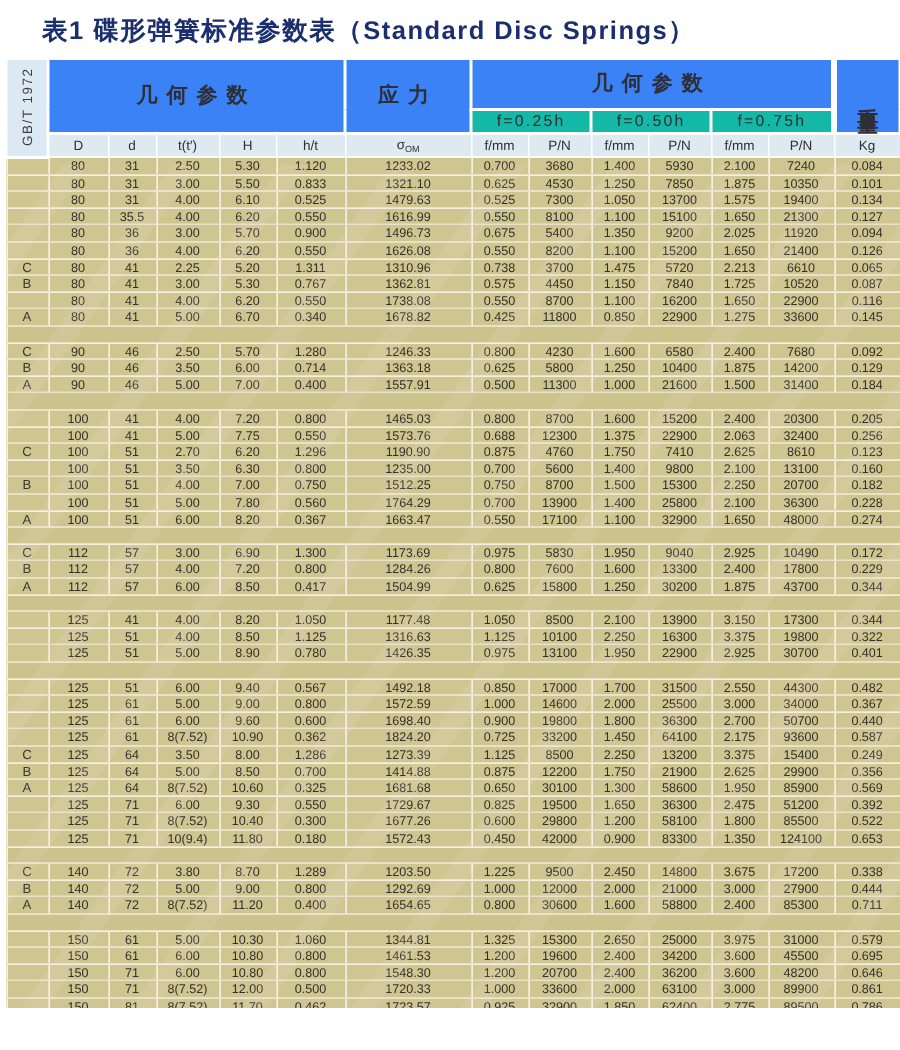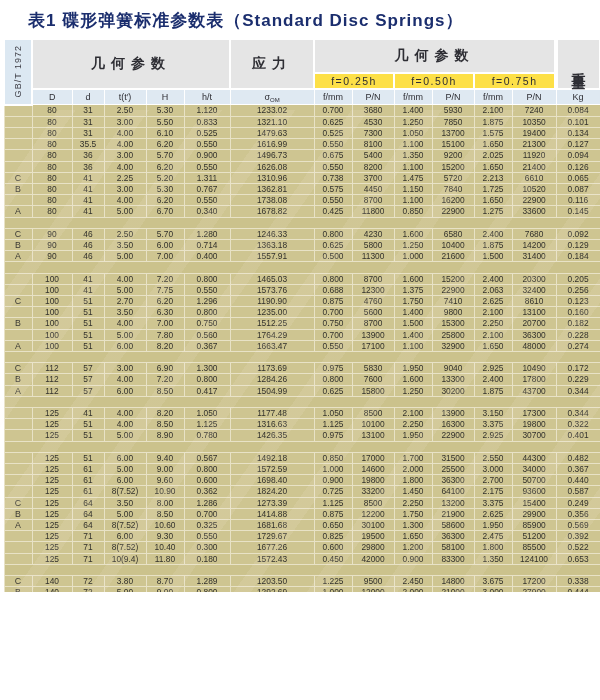--- a/index.html
+++ b/index.html
@@ -1,27 +1,27 @@
 <!DOCTYPE html>
 <html><head>
 <meta charset="utf-8">
 <style>
   html,body{margin:0;padding:0;}
   body{width:600px;height:700px;background:#ffffff;font-family:"Liberation Sans","DejaVu Sans",sans-serif;}
-  .page{position:relative;width:600px;height:592px;background:#fff;overflow:hidden;}
+  .page{position:relative;width:600px;height:672px;background:#fff;overflow:hidden;}
   .title{padding:9px 0 6px 28px;font-size:17px;font-weight:bold;color:#1b2e6e;letter-spacing:1px;}
   table{border-collapse:collapse;table-layout:fixed;margin-left:3px;width:594px;}
   col.c-lbl{width:28px}col.c-D{width:40px}col.c-d{width:32px}col.c-t{width:42px}
   col.c-H{width:38px}col.c-ht{width:46px}col.c-sg{width:84px}
   col.c-f{width:38px}col.c-p{width:42px}col.c-kg{width:44px}
   th{font-weight:bold;color:#2e2e34;padding:0;}
-  .h1 th{background:#e5e5e5;border:2px solid #ffffff;font-size:14px;height:32px;letter-spacing:6px;}
+  .h1 th{background:#3b82f6;border:2px solid #ffffff;font-size:14px;height:32px;letter-spacing:6px;}
   .h1 th.gbt{background:#dce8f2;font-size:9px;letter-spacing:1px;font-weight:normal;color:#3c3c44;}
   .gbt span{writing-mode:vertical-rl;transform:rotate(180deg);display:inline-block;line-height:1;}
-  .h2 th{background:#fde047;border:2px solid #ffffff;font-size:10.5px;height:14px;letter-spacing:1.5px;font-weight:normal;}
+  .h2 th{background:#14b8a6;border:2px solid #ffffff;font-size:10.5px;height:14px;letter-spacing:1.5px;font-weight:normal;}
   .h3 th{background:#dfe9f2;border:1px solid #ffffff;font-size:9px;height:14px;font-weight:normal;letter-spacing:0;}
   th.weight{letter-spacing:0;}
   .weight span{writing-mode:vertical-rl;display:inline-block;font-size:14px;line-height:1.35;letter-spacing:4px;}
   th.wcut{border-left:4px solid #fff;}
   th sub{font-size:6px;vertical-align:-2px;letter-spacing:0;}
   tbody td{background:#cec591;border:1px solid #e8e2c6;font-size:8.4px;height:10.2px;line-height:10.2px;
            text-align:center;color:#32312c;padding:0;white-space:nowrap;overflow:hidden;}
   tbody td.lbl{font-size:8.8px;color:#3a3934;}
   tbody td.spacer{background:#cbc28c;}
   .watermark{position:absolute;left:0;top:110px;right:0;bottom:0;pointer-events:none;

